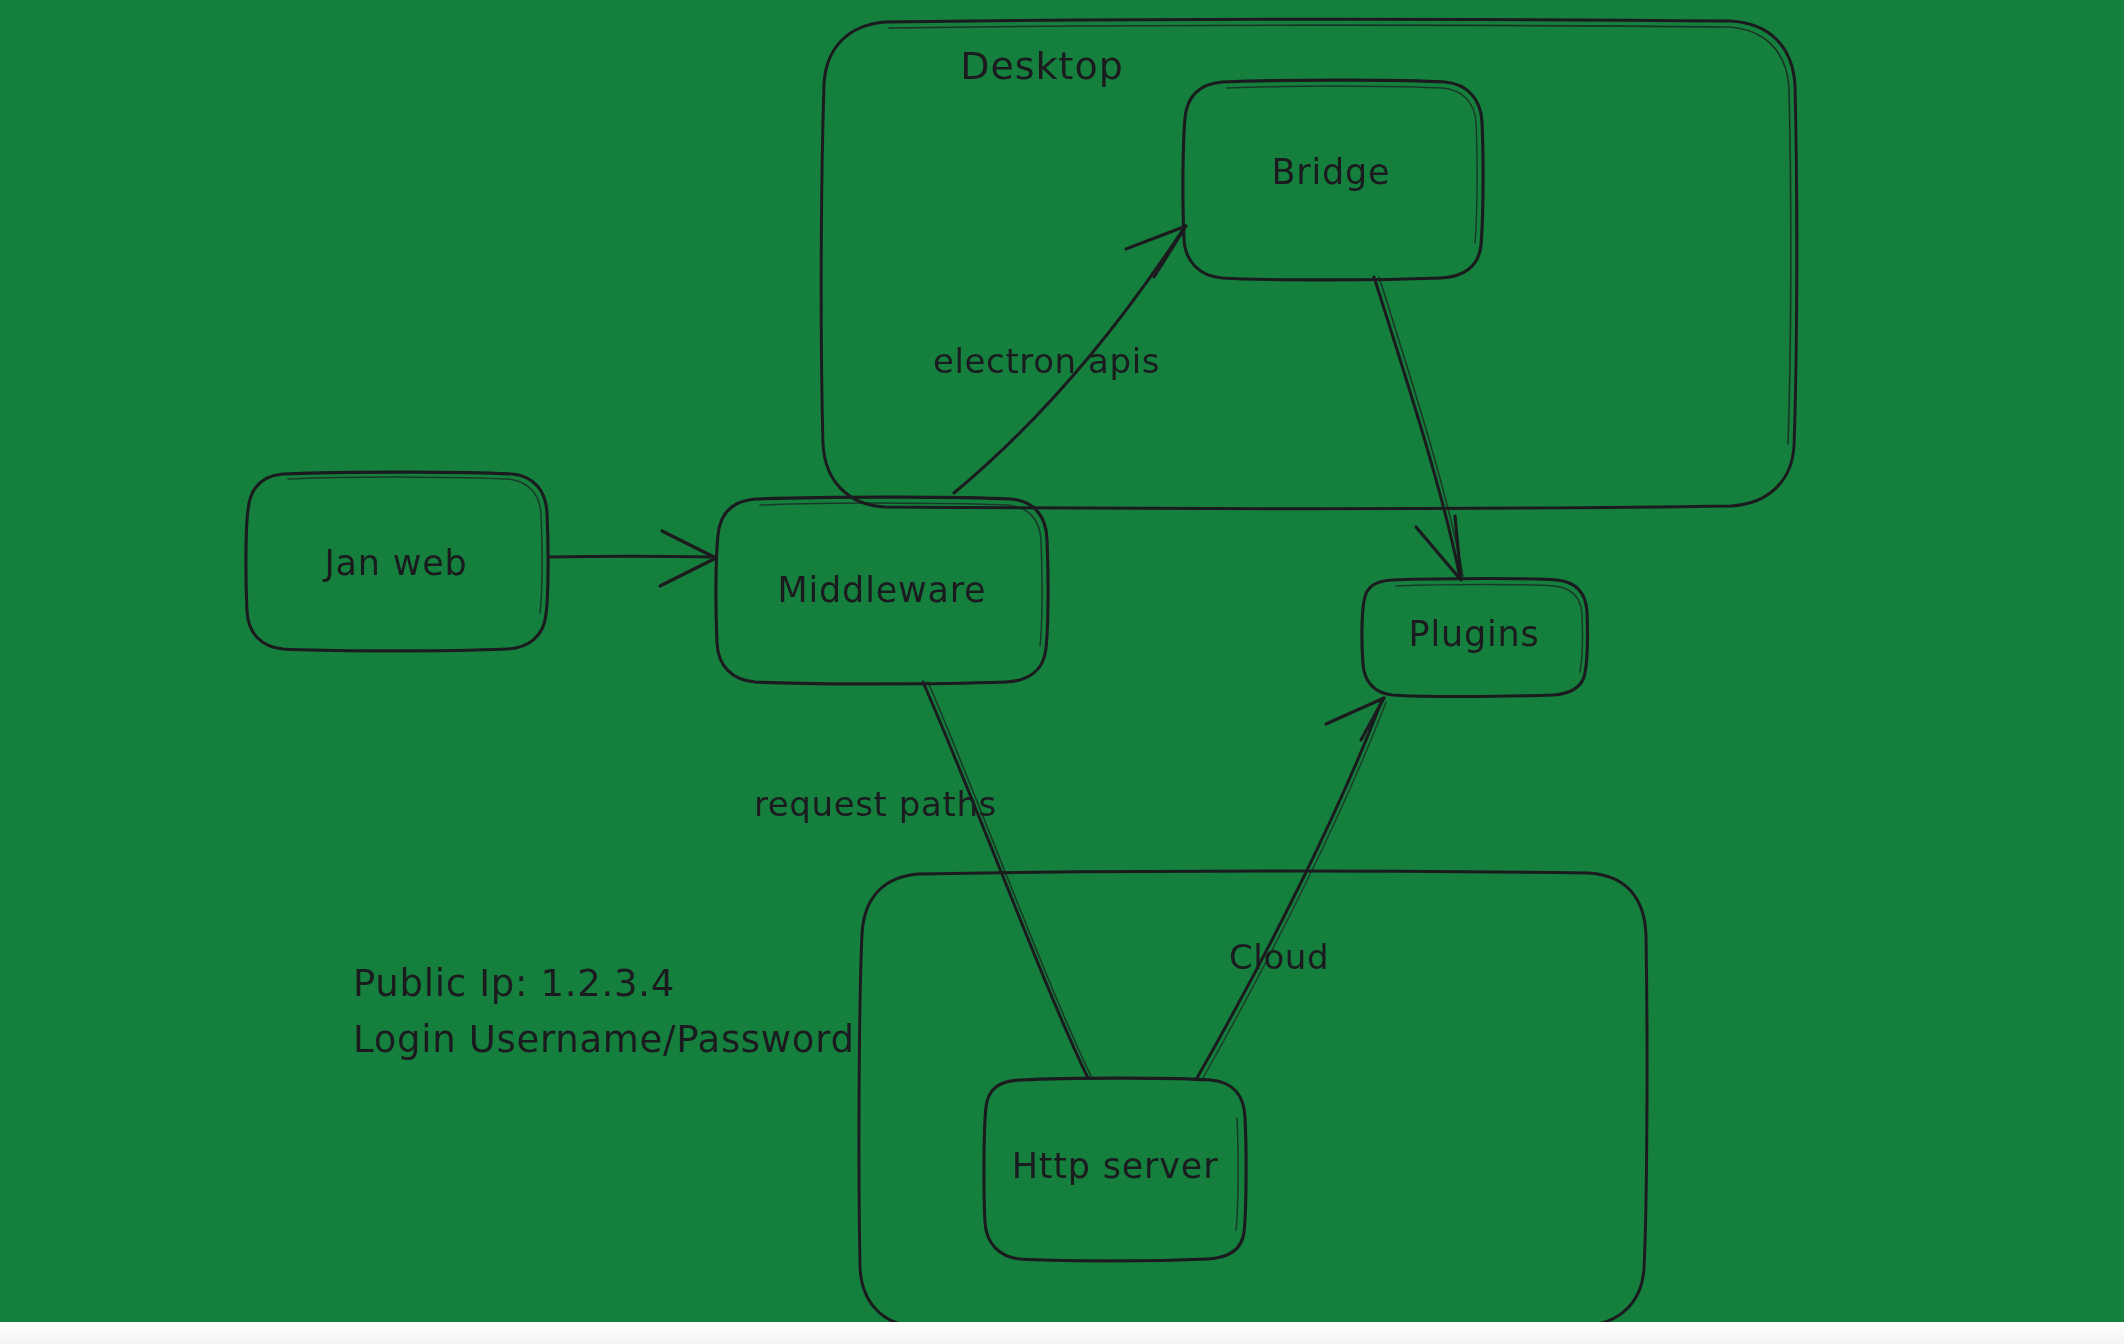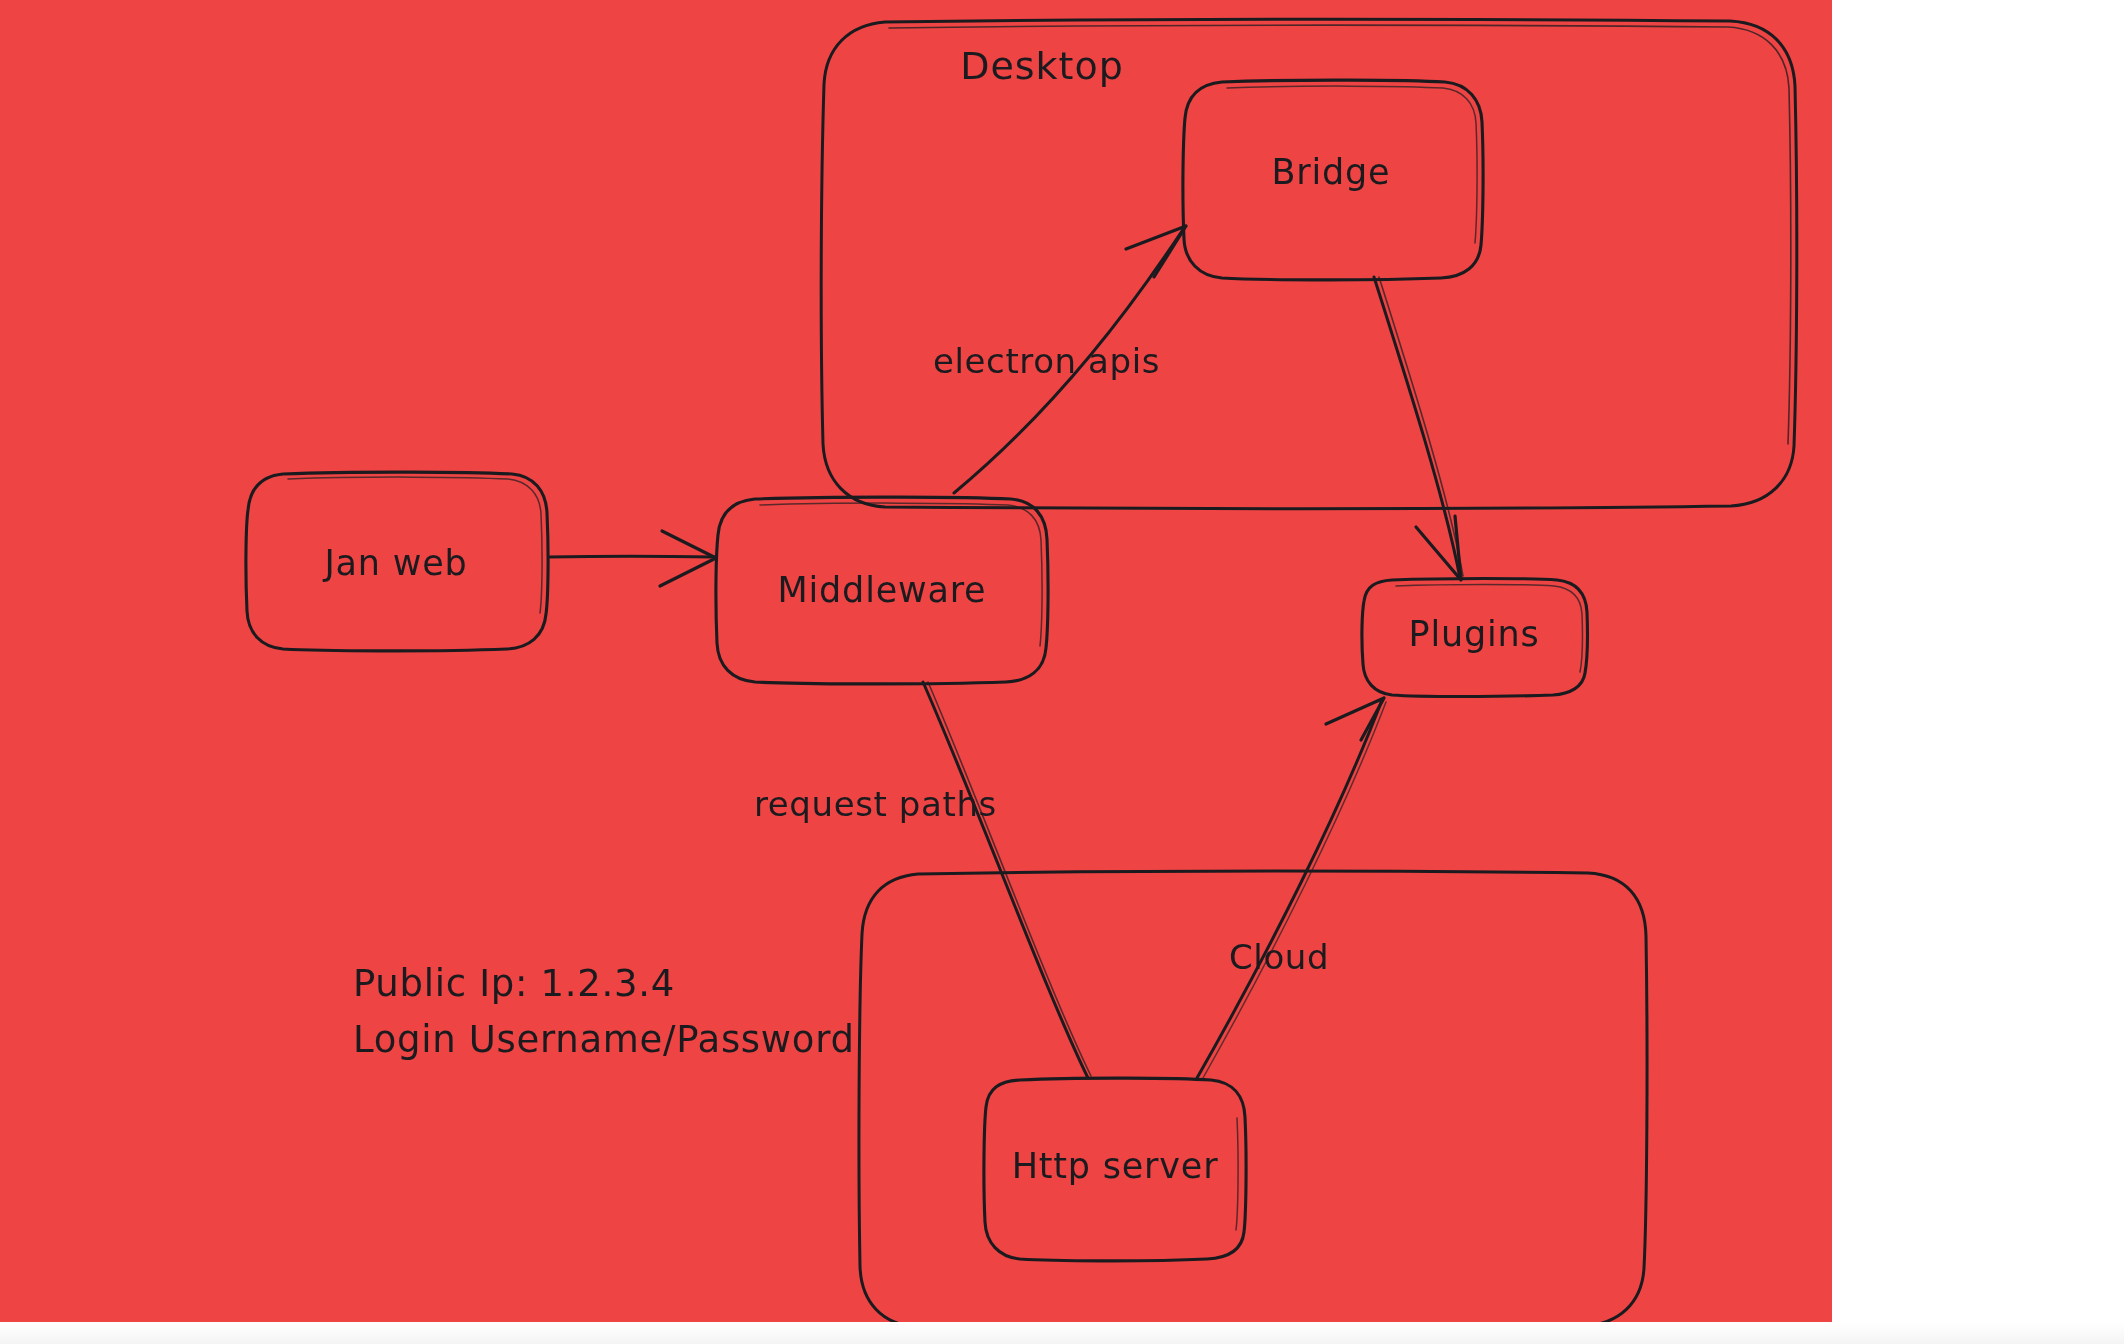--- a/index.html
+++ b/index.html
@@ -9,23 +9,23 @@
     background: #ffffff;
   }
   body {
     width: 2124px;
     height: 1344px;
     overflow: hidden;
     font-family: "DejaVu Sans", sans-serif;
   }
   #canvas-root {
     position: relative;
-    width: 1832px;
+    width: 2124px;
     height: 1344px;
-    background: #ef4444;
+    background: #15803d;
   }
   #bottom-band {
     position: absolute;
     left: 0;
     bottom: 0;
     width: 2124px;
     height: 22px;
     background: linear-gradient(to bottom, #ffffff 0%, #fbfbfb 40%, #f4f4f4 100%);
   }
   svg#diagram {

